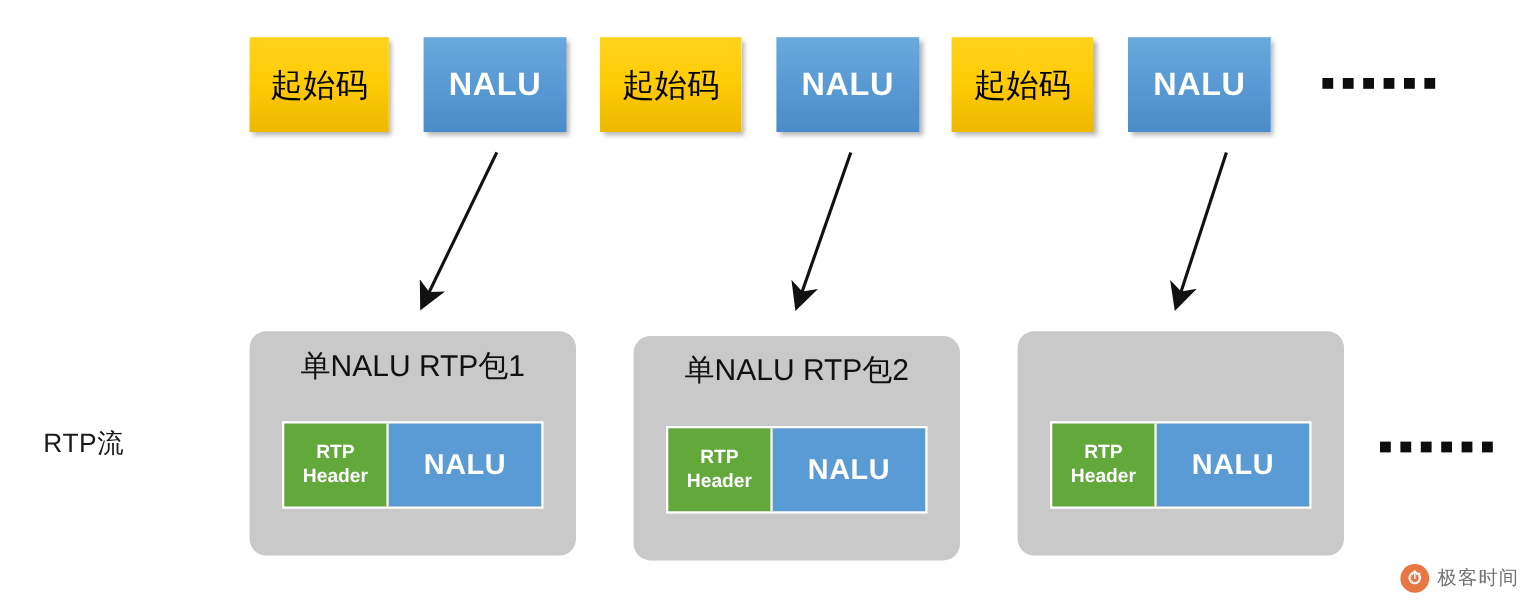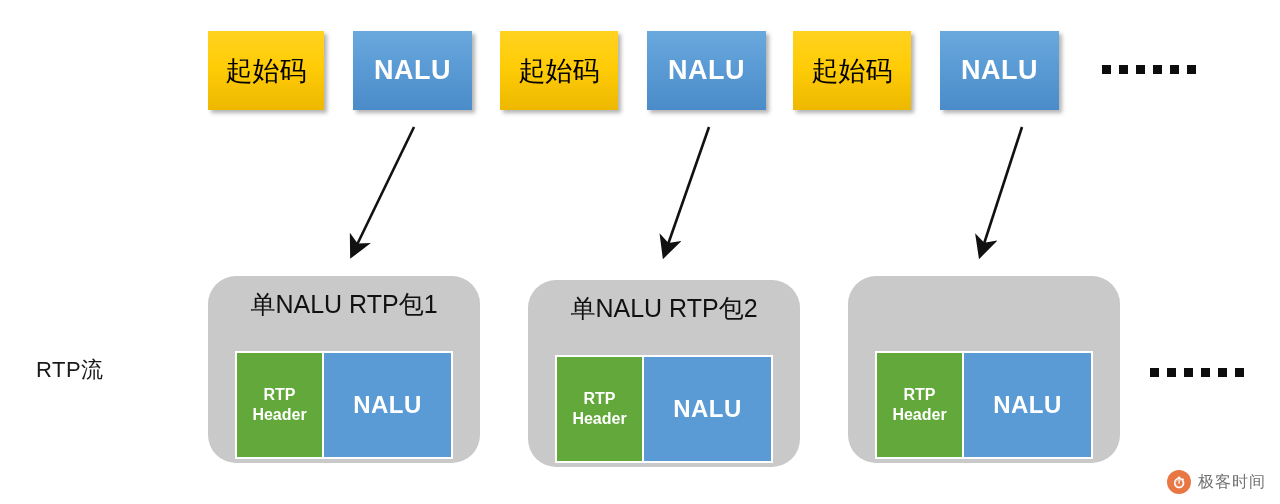--- a/index.html
+++ b/index.html
@@ -63,39 +63,39 @@
     display: block;
     width: 9px;
     height: 9px;
     background: #0d0d0d;
   }
 
   
   .pkt {
     position: absolute;
     background: #c9c9c9;
-    border-radius: 28px;
+    border-radius: 14px;
     box-sizing: border-box;
   }
   .pkt-title {
     position: absolute;
     top: 12px;
     left: 0;
     right: 0;
     text-align: center;
     font-size: 25px;
     color: #111111;
     white-space: nowrap;
   }
   .pkt-body {
     position: absolute;
     left: 27px;
     right: 27px;
     top: 75px;
-    height: 108px;
+    height: 73px;
     display: flex;
     border: 2px solid #ffffff;
     box-sizing: border-box;
   }
   .cell {
     display: flex;
     flex-direction: column;
     align-items: center;
     justify-content: center;
     box-sizing: border-box;

